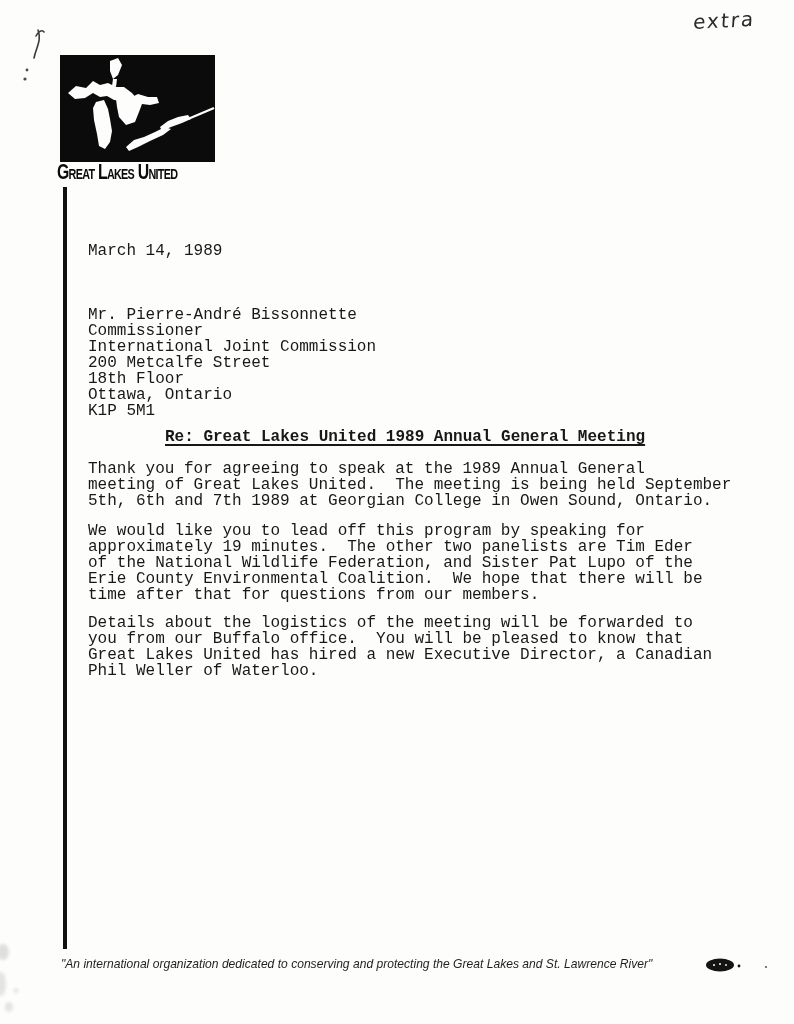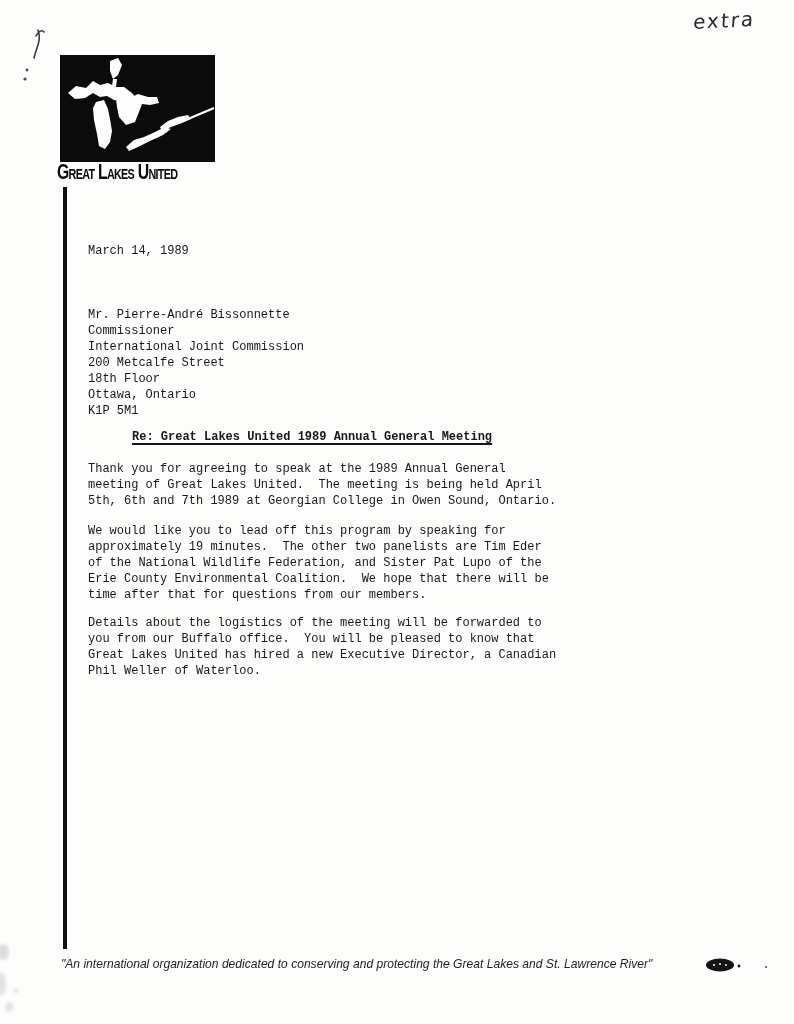--- a/index.html
+++ b/index.html
@@ -57,30 +57,30 @@
     background: #111;
   }
 
   
   .letter {
     position: absolute;
     left: 88px;
     top: 243px;
     width: 660px;
     font-family: "Liberation Mono", "DejaVu Sans Mono", monospace;
-    font-size: 12px;
+    font-size: 16px;
     line-height: 16px;
     color: #181818;
   }
   .pre { white-space: pre; }
   .date-line   { margin-bottom: 48px; }
   .recipient   { margin-bottom: 10px; }
   .salutation  { margin-bottom: 16px; }
   .subject {
-    margin-left: 44px;
+    margin-left: 77px;
     margin-bottom: 16px;
     font-weight: bold;
     text-decoration: underline;
     text-decoration-thickness: 2px;
     text-underline-offset: 3px;
   }
   .para  { margin-bottom: 14px; }
   .para3 { margin-bottom: 12px; }
 
   
@@ -145,21 +145,21 @@
     <div class="pre date-line">March 14, 1989</div>
     <div class="pre recipient">Mr. Pierre-André Bissonnette
 Commissioner
 International Joint Commission
 200 Metcalfe Street
 18th Floor
 Ottawa, Ontario
 K1P 5M1</div>
     <div class="pre subject">Re: Great Lakes United 1989 Annual General Meeting</div>
     <div class="pre para">Thank you for agreeing to speak at the 1989 Annual General
-meeting of Great Lakes United.  The meeting is being held April
+meeting of Great Lakes United.  The meeting is being held September
 5th, 6th and 7th 1989 at Georgian College in Owen Sound, Ontario.</div>
     <div class="pre para3">We would like you to lead off this program by speaking for
 approximately 19 minutes.  The other two panelists are Tim Eder
 of the National Wildlife Federation, and Sister Pat Lupo of the
 Erie County Environmental Coalition.  We hope that there will be
 time after that for questions from our members.</div>
     <div class="pre para">Details about the logistics of the meeting will be forwarded to
 you from our Buffalo office.  You will be pleased to know that
 Great Lakes United has hired a new Executive Director, a Canadian
 Phil Weller of Waterloo.</div>

